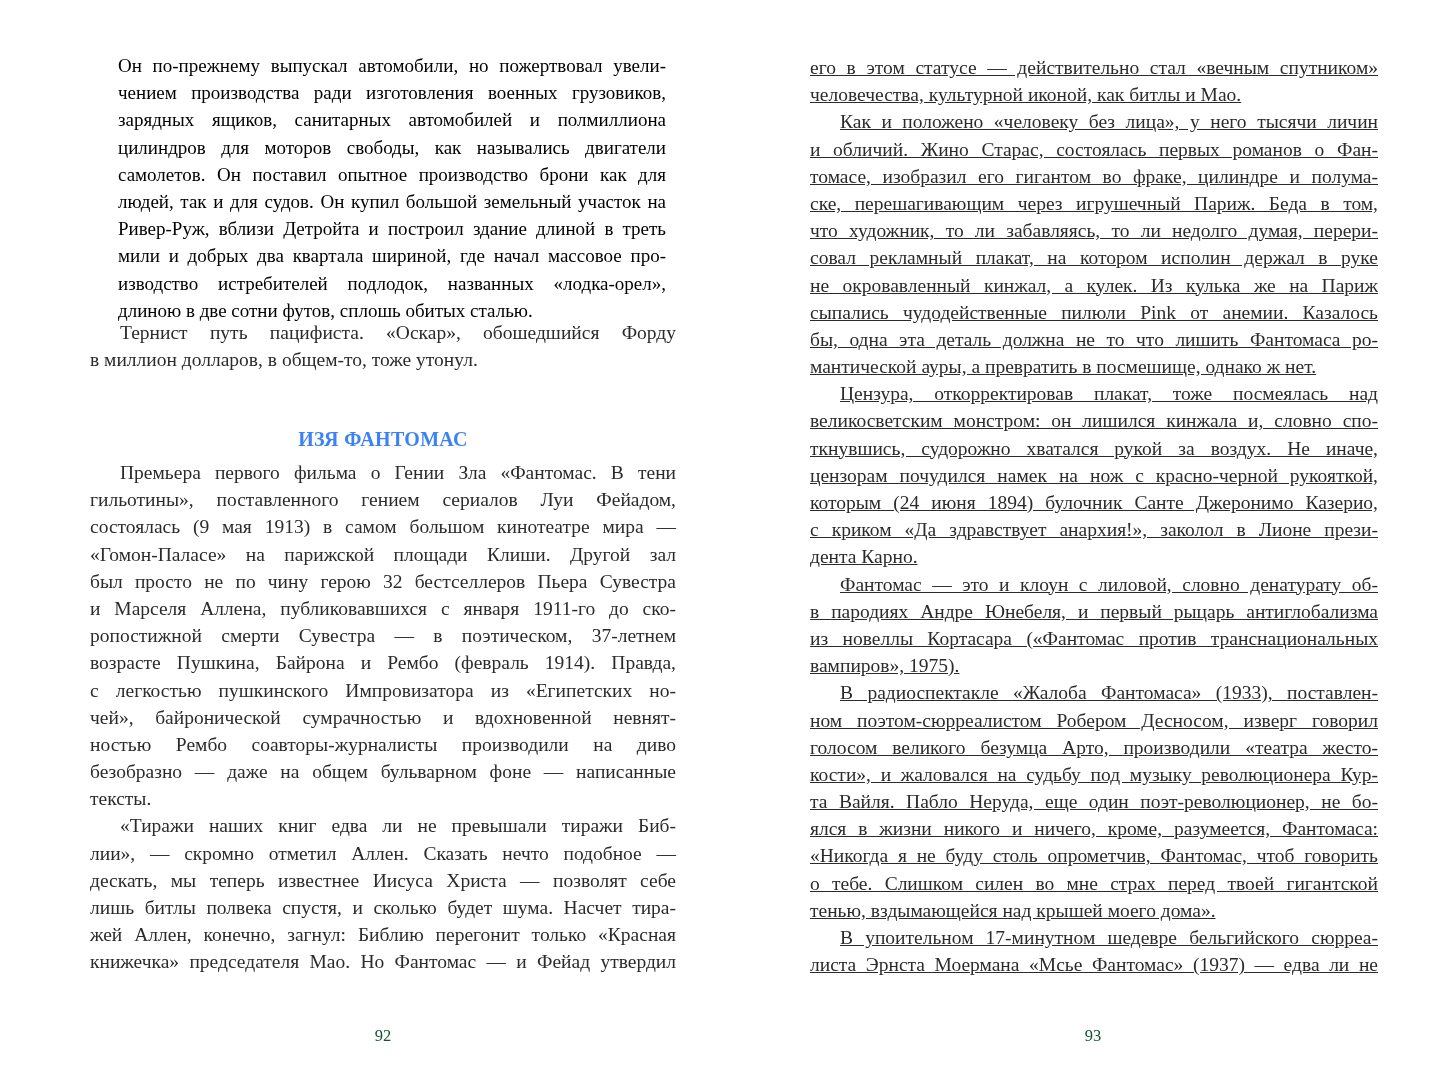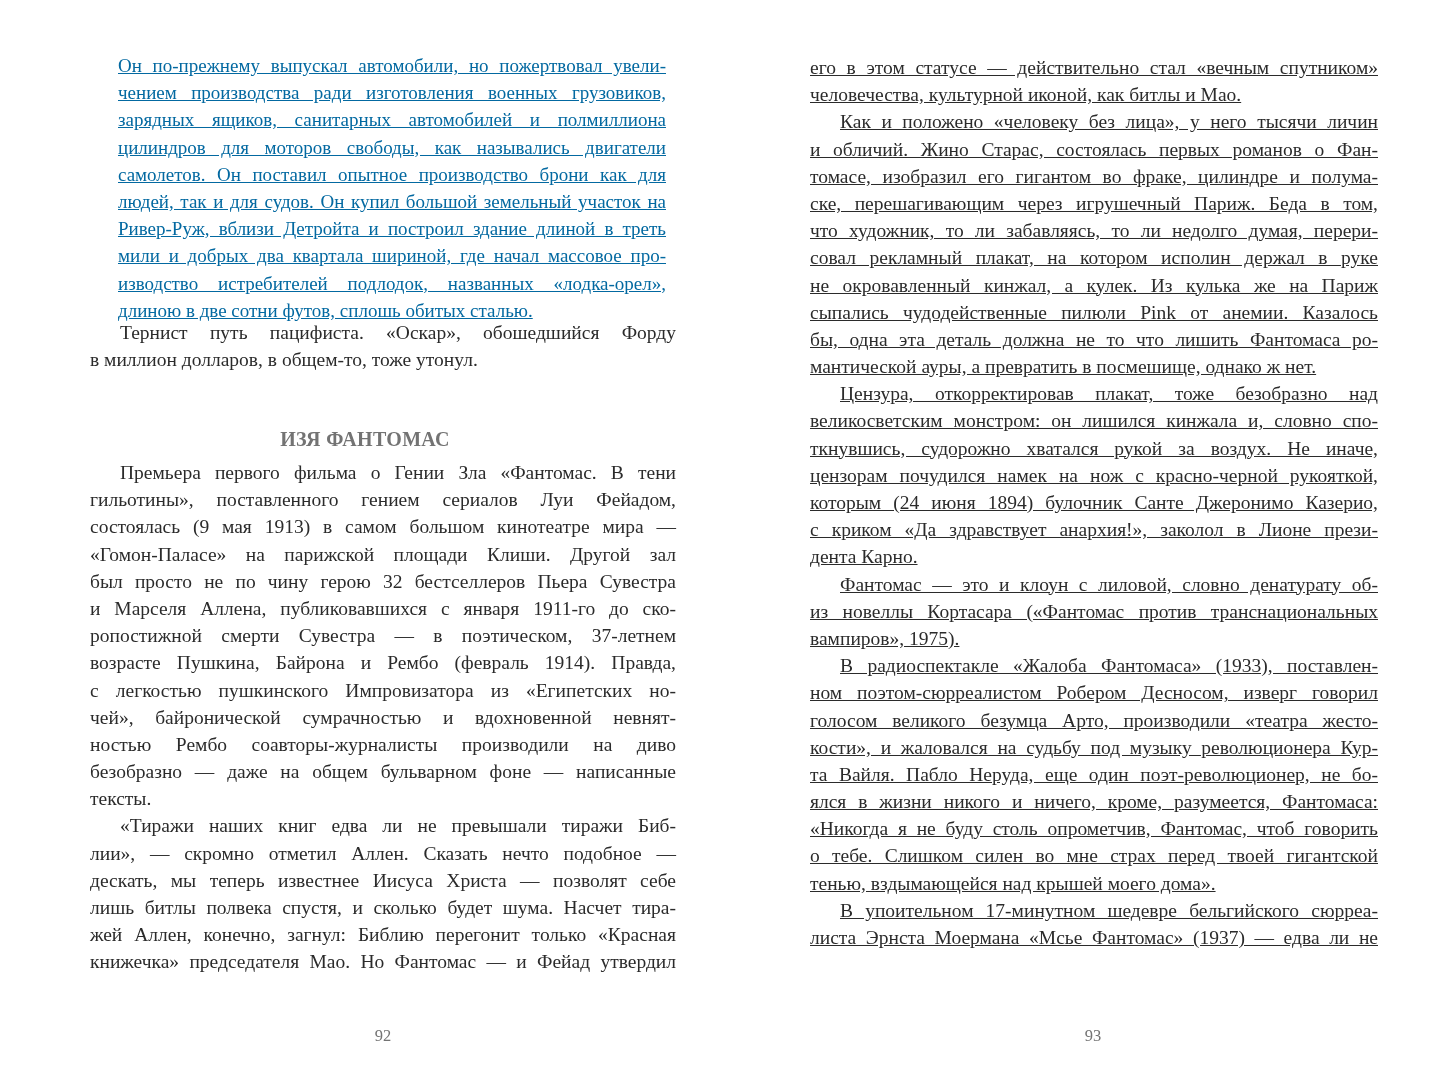--- a/index.html
+++ b/index.html
@@ -43,48 +43,47 @@
     .line.last { text-align-last: left; }
     .line.indent { padding-left: 30px; }
 
     .epigraph-block {
       position: absolute;
       left: 118px;
       top: 52px;
       width: 548px;
       font-size: 19px;
       line-height: 27.2px;
-      color: #0369a1;
-      text-decoration: underline;
+      color: #000000;
     }
     .epigraph-block .line { height: 27.2px; }
 
     .p-tern {
       top: 319px;
     }
     .heading {
       position: absolute;
       top: 428px;
-      left: 72px;
+      left: 90px;
       width: 586px;
       text-align: center;
       font-weight: bold;
       font-size: 20px;
       letter-spacing: 0.3px;
-      color: #737373;
+      color: #3b82f6;
     }
     .p-body-left { top: 459px; }
 
     .p-body-right { top: 54px; }
 
     .page-number {
       position: absolute;
       top: 1026px;
       font-size: 16.5px;
-      color: #737373;
+      color: #14532d;
       width: 60px;
       text-align: center;
     }
     .page-left .page-number { left: 353px; }
     .page-right .page-number { left: 336px; }
   </style>
 </head>
 <body>
 
 <div class="page page-left">
@@ -140,28 +139,29 @@
       <span class="line indent">Как и положено «человеку без лица», у него тысячи личин</span>
       <span class="line">и обличий. Жино Старас, состоялась первых романов о Фан-</span>
       <span class="line">томасе, изобразил его гигантом во фраке, цилиндре и полума-</span>
       <span class="line">ске, перешагивающим через игрушечный Париж. Беда в том,</span>
       <span class="line">что художник, то ли забавляясь, то ли недолго думая, перери-</span>
       <span class="line">совал рекламный плакат, на котором исполин держал в руке</span>
       <span class="line">не окровавленный кинжал, а кулек. Из кулька же на Париж</span>
       <span class="line">сыпались чудодейственные пилюли Pink от анемии. Казалось</span>
       <span class="line">бы, одна эта деталь должна не то что лишить Фантомаса ро-</span>
       <span class="line last">мантической ауры, а превратить в посмешище, однако ж нет.</span>
-      <span class="line indent">Цензура, откорректировав плакат, тоже безобразно над</span>
+      <span class="line indent">Цензура, откорректировав плакат, тоже посмеялась над</span>
       <span class="line">великосветским монстром: он лишился кинжала и, словно спо-</span>
       <span class="line">ткнувшись, судорожно хватался рукой за воздух. Не иначе,</span>
       <span class="line">цензорам почудился намек на нож с красно-черной рукояткой,</span>
       <span class="line">которым (24 июня 1894) булочник Санте Джеронимо Казерио,</span>
       <span class="line">с криком «Да здравствует анархия!», заколол в Лионе прези-</span>
       <span class="line last">дента Карно.</span>
       <span class="line indent">Фантомас — это и клоун с лиловой, словно денатурату об-</span>
+      <span class="line">в пародиях Андре Юнебеля, и первый рыцарь антиглобализма</span>
       <span class="line">из новеллы Кортасара («Фантомас против транснациональных</span>
       <span class="line last">вампиров», 1975).</span>
       <span class="line indent">В радиоспектакле «Жалоба Фантомаса» (1933), поставлен-</span>
       <span class="line">ном поэтом-сюрреалистом Робером Десносом, изверг говорил</span>
       <span class="line">голосом великого безумца Арто, производили «театра жесто-</span>
       <span class="line">кости», и жаловался на судьбу под музыку революционера Кур-</span>
       <span class="line">та Вайля. Пабло Неруда, еще один поэт-революционер, не бо-</span>
       <span class="line">ялся в жизни никого и ничего, кроме, разумеется, Фантомаса:</span>
       <span class="line">«Никогда я не буду столь опрометчив, Фантомас, чтоб говорить</span>
       <span class="line">о тебе. Слишком силен во мне страх перед твоей гигантской</span>

